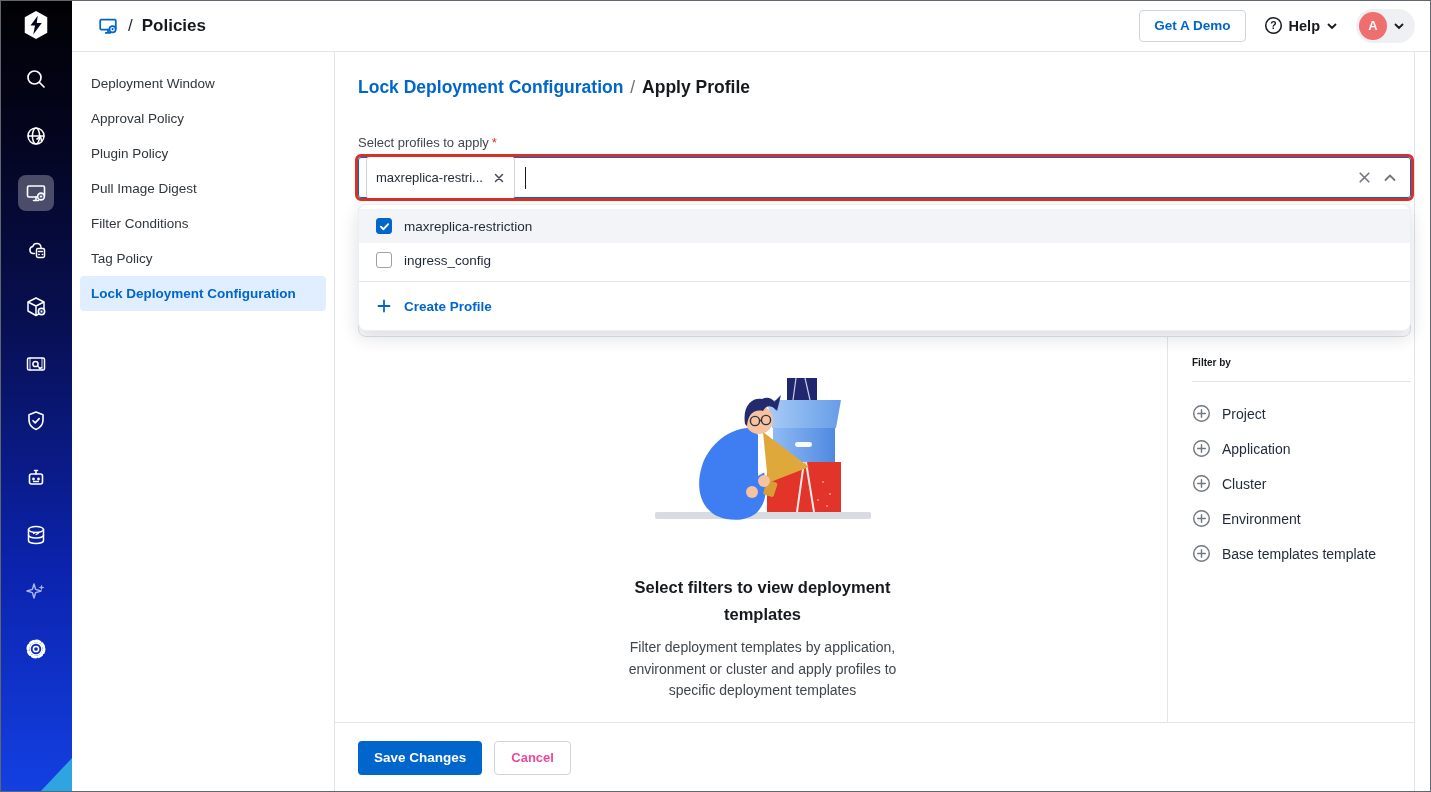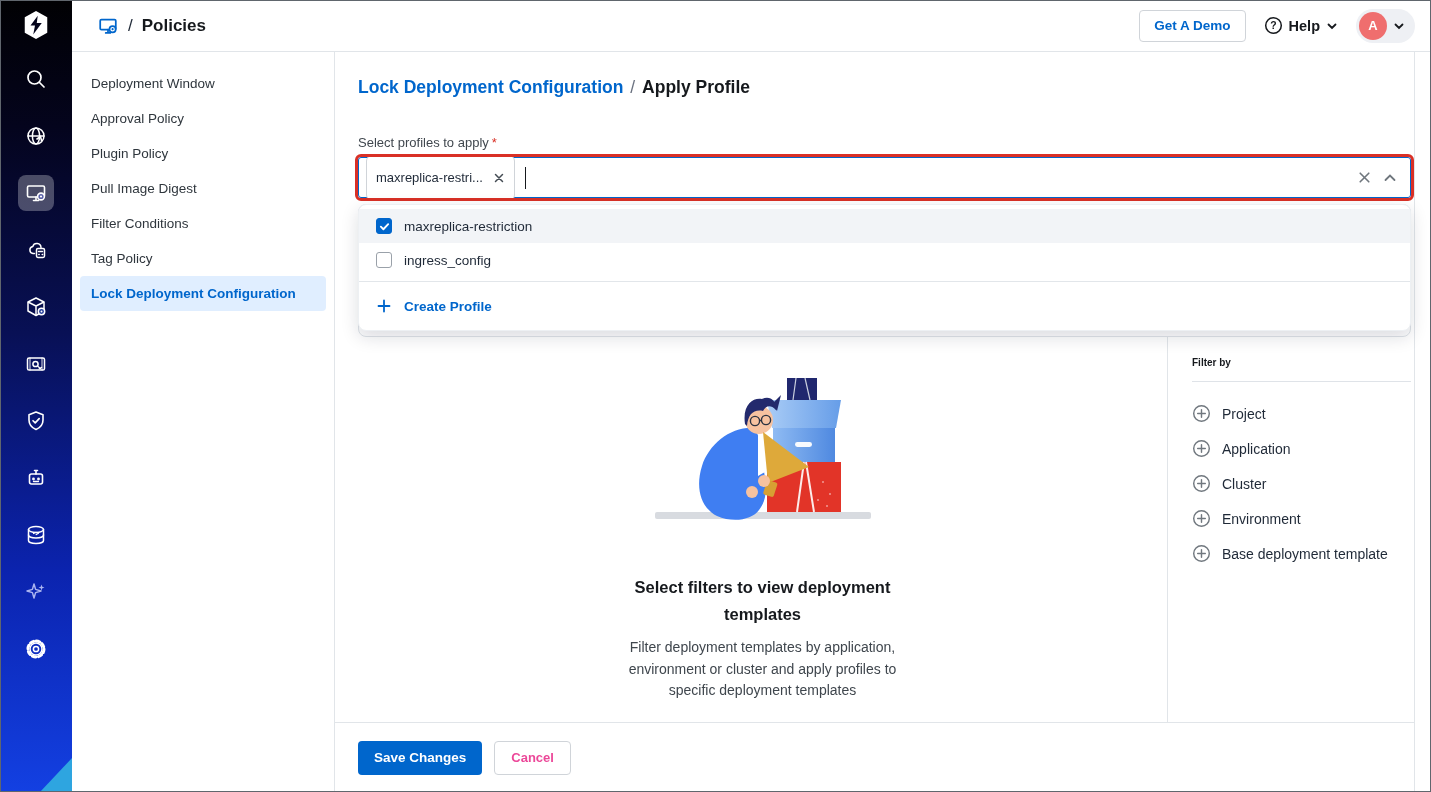--- a/index.html
+++ b/index.html
@@ -391,21 +391,21 @@
                     <circle cx="10" cy="10" r="8.2"></circle>
                     <path d="M10 6 V14 M6 10 H14"></path>
                   </svg>
                 <span>Environment</span>
               </div>
               <div class="fp-item">
                 <svg width="19" height="19" viewBox="0 0 20 20" fill="none" stroke="#71787f" stroke-width="1.5" stroke-linecap="round">
                     <circle cx="10" cy="10" r="8.2"></circle>
                     <path d="M10 6 V14 M6 10 H14"></path>
                   </svg>
-                <span>Base deployment template</span>
+                <span>Base templates template</span>
               </div>
             </div>
           </aside>
         </div>
 
         <footer class="footer">
           <button class="btn-save">Save Changes</button>
           <button class="btn-cancel">Cancel</button>
         </footer>
 

